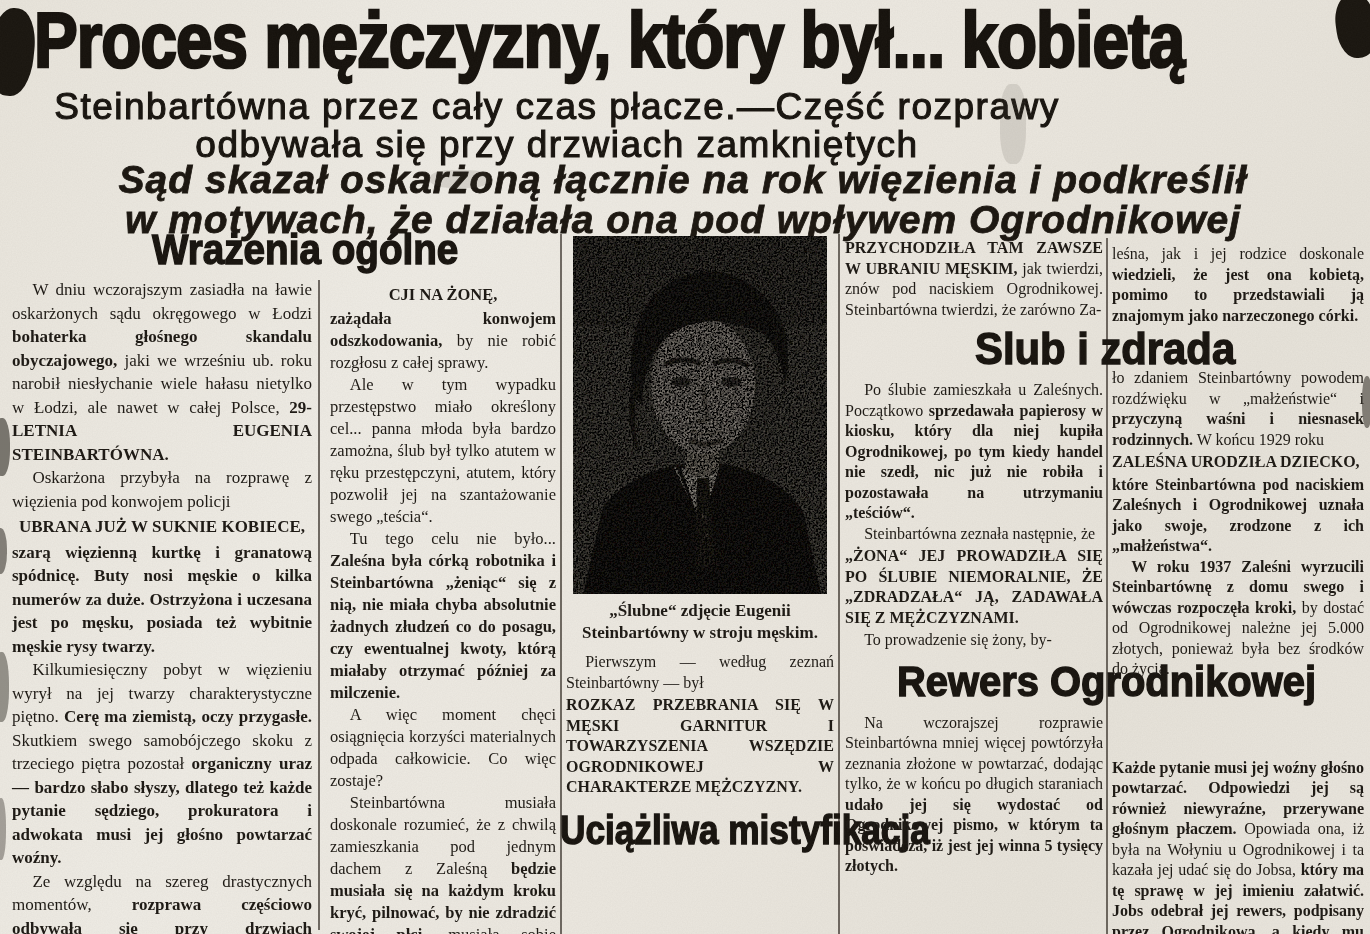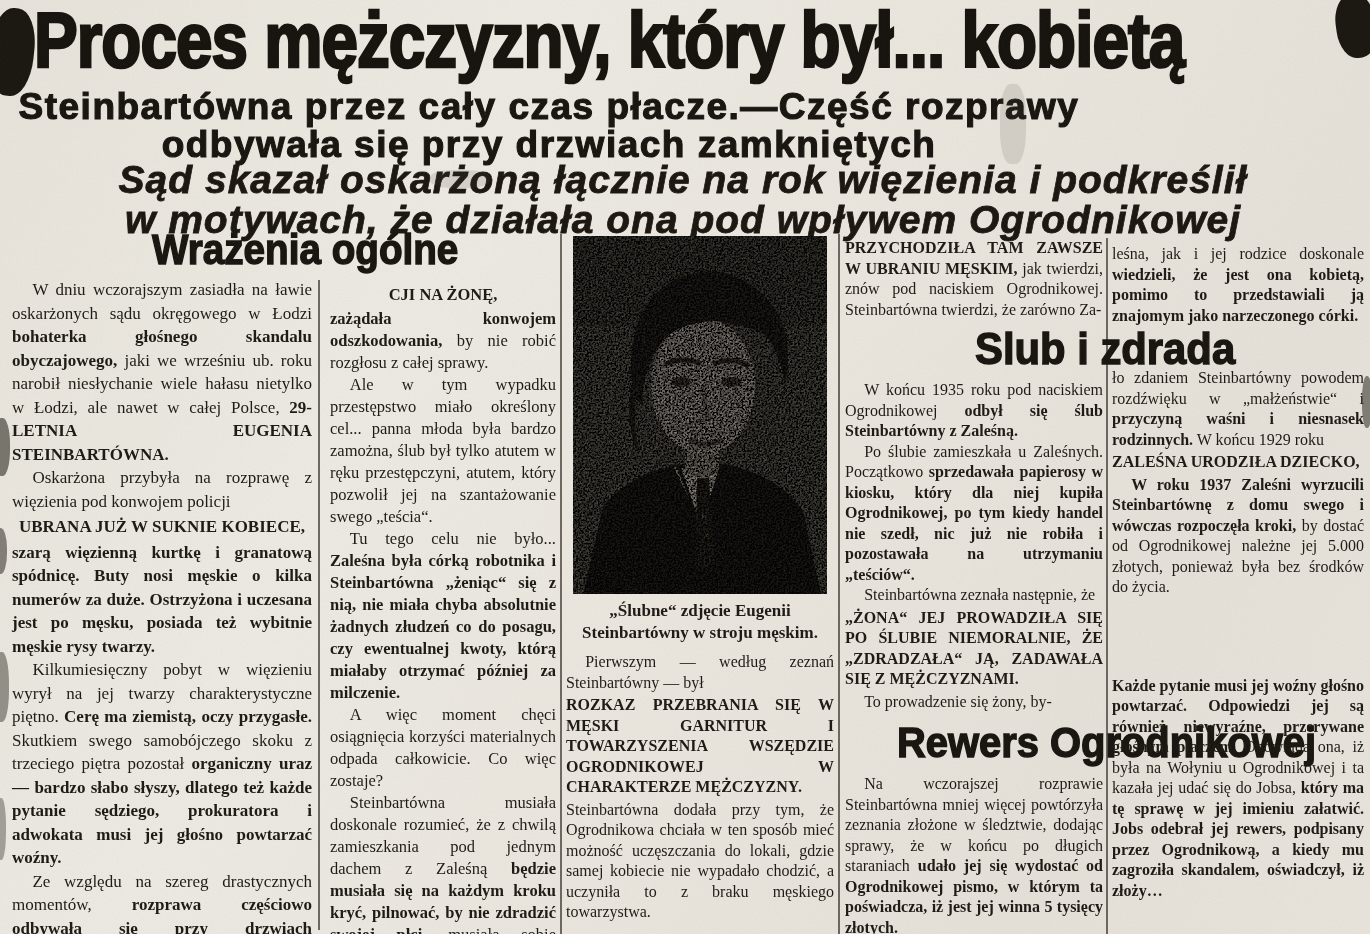--- a/index.html
+++ b/index.html
@@ -4,22 +4,22 @@
 <style>
   html,body{margin:0;padding:0;background:#555;}
   .page{position:relative;width:1370px;height:934px;overflow:hidden;
         background:linear-gradient(115deg,#e9e5dc 0%,#efece5 30%,#ece8e0 55%,#e7e3da 80%,#eae6de 100%);
         font-family:"Liberation Serif","DejaVu Serif",serif;color:#1c1813;}
   
   .headline{position:absolute;left:34px;top:-4px;white-space:nowrap;
     font-family:"Liberation Sans","DejaVu Sans",sans-serif;font-weight:700;font-size:69px;
     letter-spacing:-1px;-webkit-text-stroke:2.4px #15110c;color:#15110c;
     transform:scaleX(.95) scaleY(1.12);transform-origin:left top;}
-  .deck{position:absolute;left:0;top:88px;width:1098px;text-align:center;
-    font-family:"Liberation Sans","DejaVu Sans",sans-serif;font-weight:700;font-size:37px;
+  .deck{position:absolute;left:8px;top:88px;width:1098px;text-align:center;
+    font-family:"Liberation Sans","DejaVu Sans",sans-serif;font-weight:400;font-size:37px;
     line-height:38px;letter-spacing:1.5px;-webkit-text-stroke:1.1px #17130e;color:#17130e;}
   .verdict{position:absolute;left:0;top:160px;width:1366px;text-align:center;
     font-family:"Liberation Sans","DejaVu Sans",sans-serif;font-weight:700;font-style:italic;
     font-size:39px;line-height:40px;letter-spacing:1px;-webkit-text-stroke:.8px #1a150f;color:#1a150f;}
   
   .sec{font-family:"Liberation Sans","DejaVu Sans",sans-serif;font-weight:700;color:#17130e;
        -webkit-text-stroke:1.4px #17130e;white-space:nowrap;}
   .h-impressions{position:absolute;left:152px;top:226px;font-size:42px;
        transform:scaleX(.92);transform-origin:left top;}
   .h-wedding{display:block;font-size:44px;line-height:46px;margin:6px 0 8px 130px;
@@ -133,51 +133,50 @@
 
         <path d="M130 150 L134 182 Q130 188 124 184" stroke="#8f877b" stroke-width="4" fill="none"></path>
         <path d="M116 204 Q132 212 150 204" stroke="#6e665b" stroke-width="5" fill="none"></path>
         <path d="M118 196 Q132 200 148 196" stroke="#a59c8e" stroke-width="3" fill="none"></path>
       </g>
     </svg>
     <p class="caption">„Ślubne“ zdjęcie Eugenii Steinbartówny w stroju męskim.</p>
     <div>
         <p class="par ind"><span>Pierwszym — według zeznań Steinbartówny — był</span></p>
         <p class="par caps"><span>ROZKAZ PRZEBRANIA SIĘ W MĘSKI GARNITUR I TOWARZYSZENIA WSZĘDZIE OGRODNIKOWEJ W CHARAKTERZE MĘŻCZYZNY.</span></p>
-        <p class="par "><span>Steinbartówna dodała przy tym, że Ogrodnikowa chciała w ten sposób mieć możność uczęszczania do lokali, gdzie samej kobiecie nie wypadało chodzić, a uczyniła to z braku męskiego towarzystwa.</span></p>
       </div>
     <div class="sec h-myst">Uciążliwa mistyfikacja</div>
   </div>
 
   <div class="col col4">
     <div>
         <p class="par "><span class="b">PRZYCHODZIŁA TAM ZAWSZE W UBRANIU MĘSKIM,</span><span> jak twierdzi, znów pod naciskiem Ogrodnikowej. Steinbartówna twierdzi, że zarówno Za-</span></p>
       </div>
     <div class="sec h-wedding">Slub i zdrada</div>
     <div>
-        <p class="par ind"><span>W końcu 1935 roku pod naciskiem Ogrodnikowej </span><span class="b">odbył się ślub Steinbartówny z Zaleśną.</span></p>
         <p class="par ind"><span>Po ślubie zamieszkała u Zaleśnych. Początkowo </span><span class="b">sprzedawała papierosy w kiosku, który dla niej kupiła Ogrodnikowej, po tym kiedy handel nie szedł, nic już nie robiła i pozostawała na utrzymaniu „teściów“.</span></p>
         <p class="par ind"><span>Steinbartówna zeznała następnie, że</span></p>
         <p class="par caps"><span>„ŻONA“ JEJ PROWADZIŁA SIĘ PO ŚLUBIE NIEMORALNIE, ŻE „ZDRADZAŁA“ JĄ, ZADAWAŁA SIĘ Z MĘŻCZYZNAMI.</span></p>
         <p class="par ind"><span>To prowadzenie się żony, by-</span></p>
       </div>
     <div class="sec h-receipt">Rewers Ogrodnikowej</div>
     <div>
-        <p class="par ind"><span>Na wczorajszej rozprawie Steinbartówna mniej więcej powtórzyła zeznania złożone w śledztwie, dodając sprawy, że w końcu po długich staraniach </span><span class="b">udało jej się wydostać od Ogrodnikowej pismo, w którym ta poświadcza, iż jest jej winna 5 tysięcy złotych.</span></p>
+        <p class="par ind"><span>Na wczorajszej rozprawie Steinbartówna mniej więcej powtórzyła zeznania złożone w powtarzać, dodając tylko, że w końcu po długich staraniach </span><span class="b">udało jej się wydostać od Ogrodnikowej pismo, w którym ta poświadcza, iż jest jej winna 5 tysięcy złotych.</span></p>
       </div>
   </div>
 
   <div class="col col5">
     <div>
         <p class="par "><span>leśna, jak i jej rodzice doskonale </span><span class="b">wiedzieli, że jest ona kobietą, pomimo to przedstawiali ją znajomym jako narzeczonego córki.</span></p>
       </div>
     <div class="spacer-a"></div>
     <div>
         <p class="par "><span>ło zdaniem Steinbartówny powodem rozdźwięku w „małżeństwie“ i </span><span class="b">przyczyną waśni i niesnasek rodzinnych.</span><span> W końcu 1929 roku</span></p>
         <p class="par caps"><span>ZALEŚNA URODZIŁA DZIECKO,</span></p>
+        <p class="par pb"><span>które Steinbartówna pod naciskiem Zaleśnych i Ogrodnikowej uznała jako swoje, zrodzone z ich „małżeństwa“.</span></p>
         <p class="par ind"><span class="b">W roku 1937 Zaleśni wyrzucili Steinbartównę z domu swego i wówczas rozpoczęła kroki,</span><span> by dostać od Ogrodnikowej należne jej 5.000 złotych, ponieważ była bez środków do życia.</span></p>
       </div>
     <div class="spacer-b"></div>
     <div>
         <p class="par "><span class="b">Każde pytanie musi jej woźny głośno powtarzać. Odpowiedzi jej są również niewyraźne, przerywane głośnym płaczem.</span><span> Opowiada ona, iż była na Wołyniu u Ogrodnikowej i ta kazała jej udać się do Jobsa, </span><span class="b">który ma tę sprawę w jej imieniu załatwić. Jobs odebrał jej rewers, podpisany przez Ogrodnikową, a kiedy mu zagroziła skandalem, oświadczył, iż złoży…</span></p>
       </div>
   </div>
 
   <div class="blot" style="left:-10px;top:8px;width:44px;height:88px;transform:rotate(6deg);"></div>
   <div class="blot" style="left:1336px;top:-6px;width:40px;height:64px;transform:rotate(-8deg);"></div>

